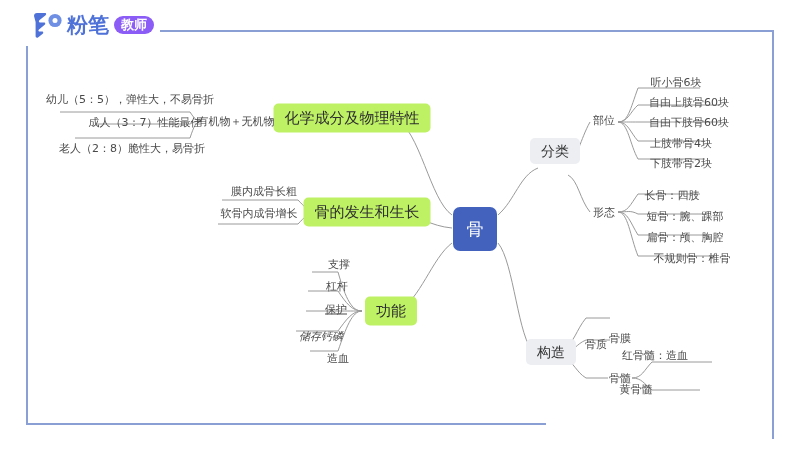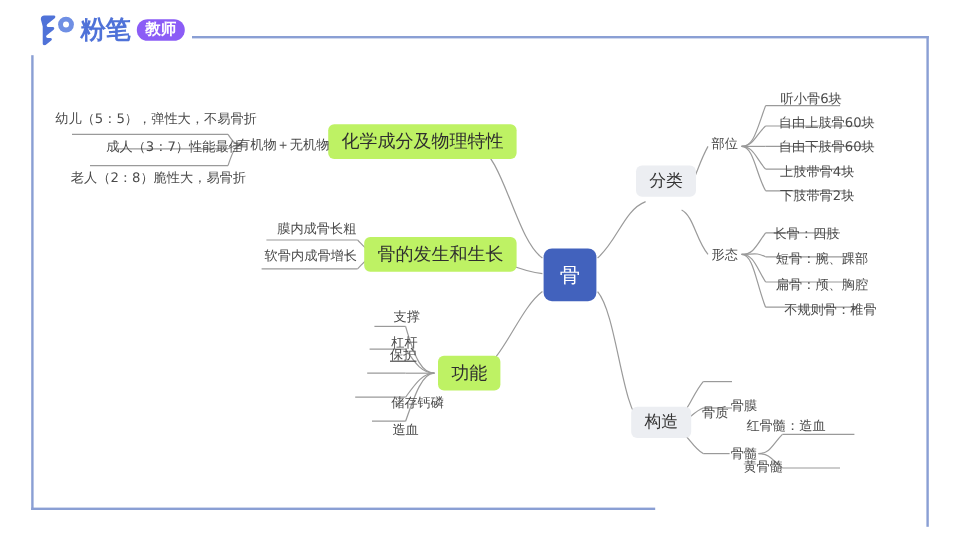--- a/index.html
+++ b/index.html
@@ -237,22 +237,22 @@
   <div class="node leaf" style="left:145px; top:122px;">成人（3：7）性能最佳</div>
   <div class="node leaf" style="left:132px; top:148px;">老人（2：8）脆性大，易骨折</div>
 
   <div class="node branch-lg" style="left:367px; top:212px;">骨的发生和生长</div>
   <div class="node leaf" style="left:264px; top:191px;">膜内成骨长粗</div>
   <div class="node leaf" style="left:259px; top:213px;">软骨内成骨增长</div>
 
   <div class="node branch-lg" style="left:391px; top:311px;">功能</div>
   <div class="node leaf" style="left:339px; top:264px;">支撑</div>
   <div class="node leaf" style="left:337px; top:286px;">杠杆</div>
-  <div class="node leaf" style="left:336px; top:296px;text-decoration:underline;">保护</div>
-  <div class="node leaf" style="left:348px; top:336px;">储存钙磷</div>
+  <div class="node leaf" style="left:336px; top:309px;text-decoration:underline;">保护</div>
+  <div class="node leaf" style="left:321px; top:336px;font-style:italic;">储存钙磷</div>
   <div class="node leaf" style="left:338px; top:358px;">造血</div>
 
   <div class="node branch" style="left:555px; top:151px;">分类</div>
 
   <div class="node mid" style="left:604px; top:120px;">部位</div>
   <div class="node leaf" style="left:676px; top:82px;">听小骨6块</div>
   <div class="node leaf" style="left:689px; top:102px;">自由上肢骨60块</div>
   <div class="node leaf" style="left:689px; top:122px;">自由下肢骨60块</div>
   <div class="node leaf" style="left:681px; top:143px;">上肢带骨4块</div>
   <div class="node leaf" style="left:681px; top:163px;">下肢带骨2块</div>

